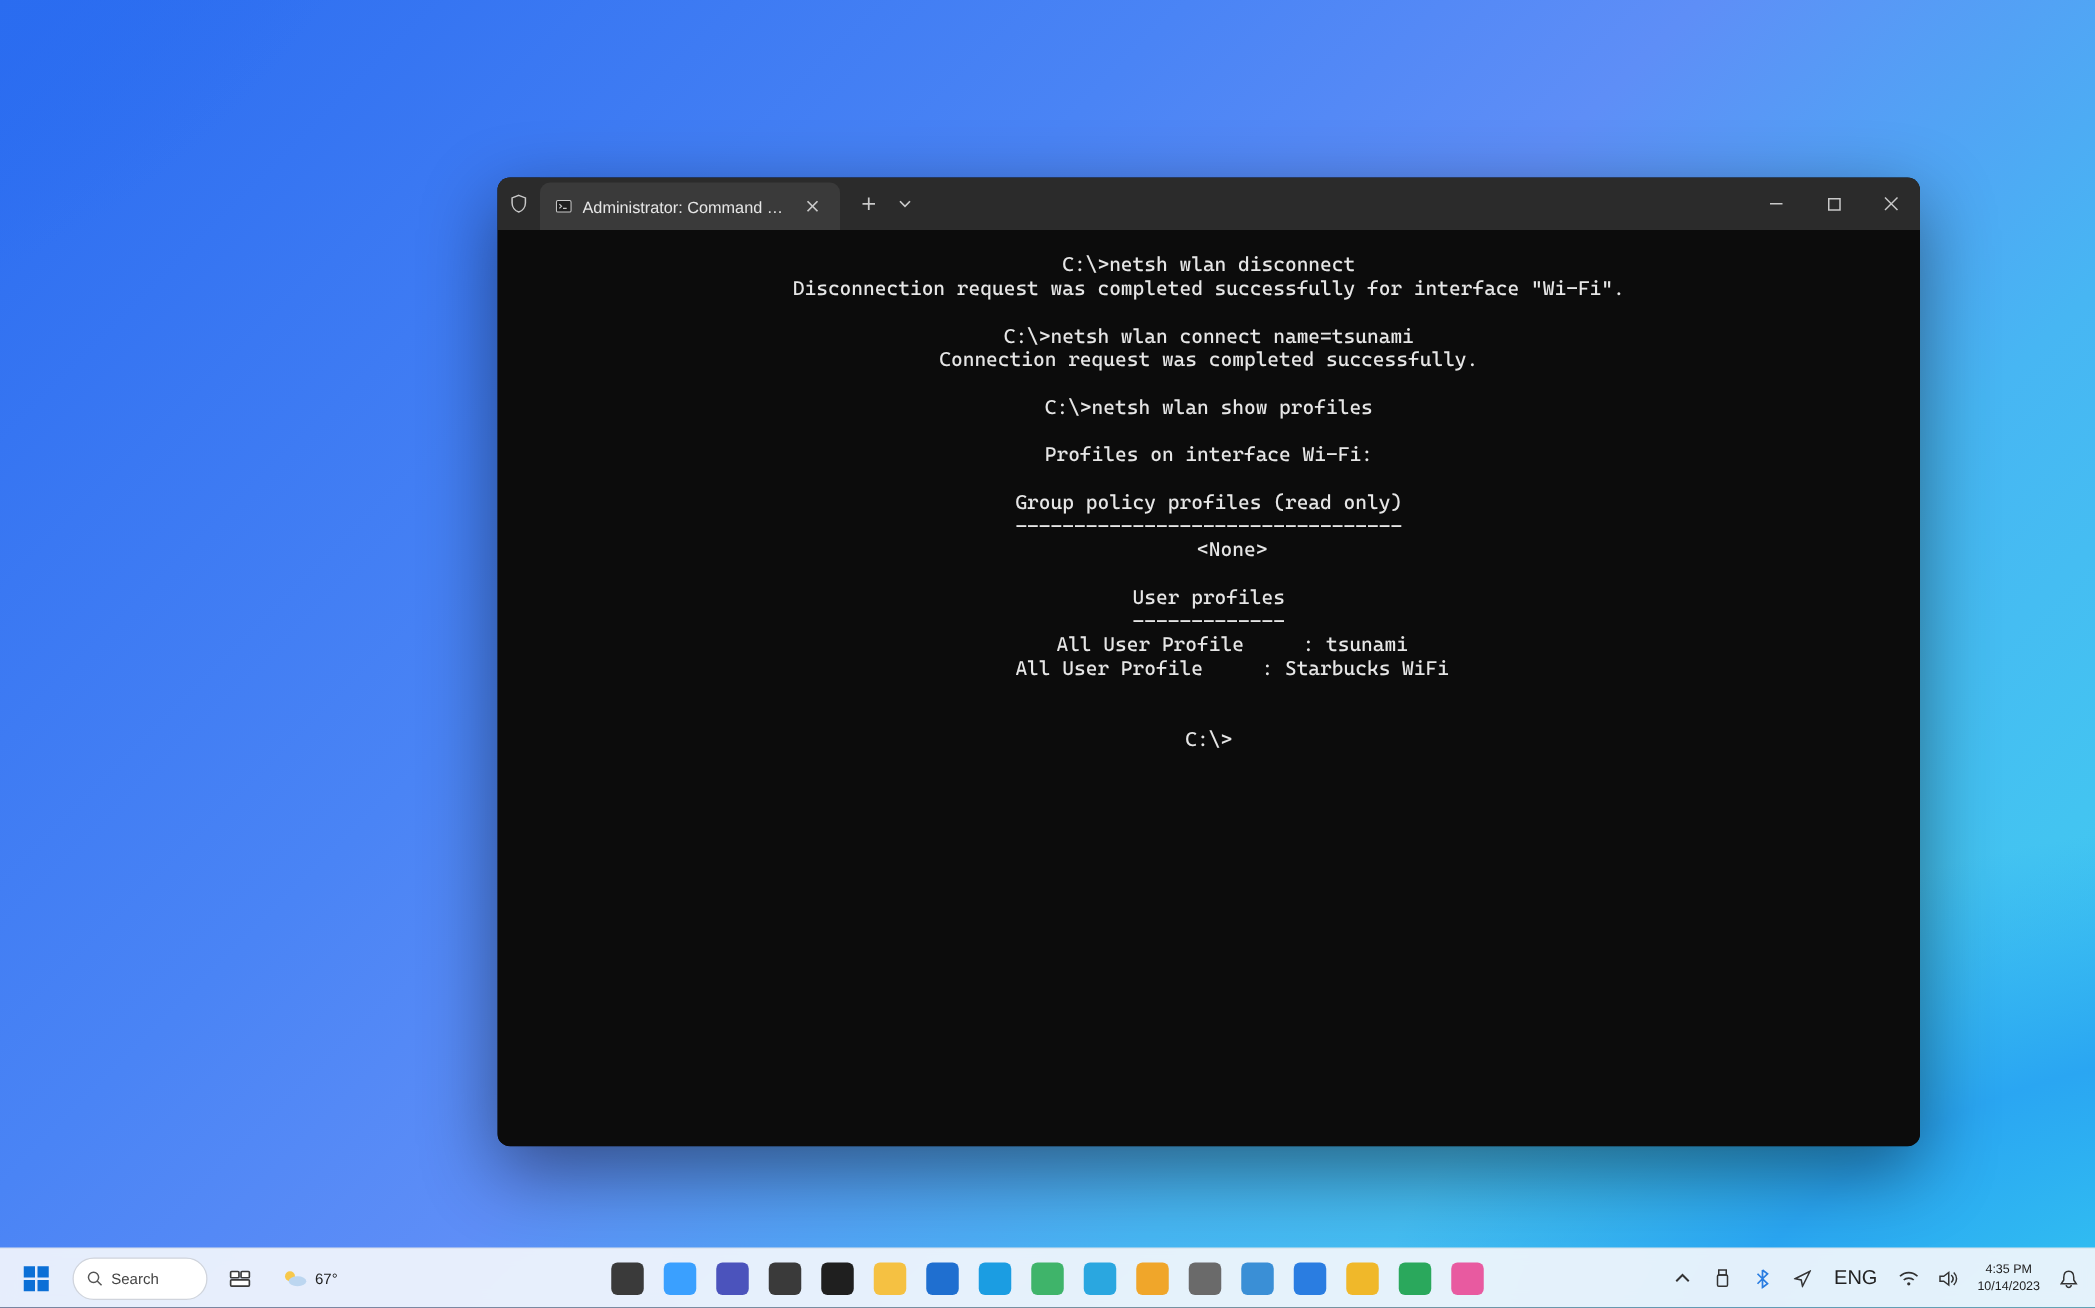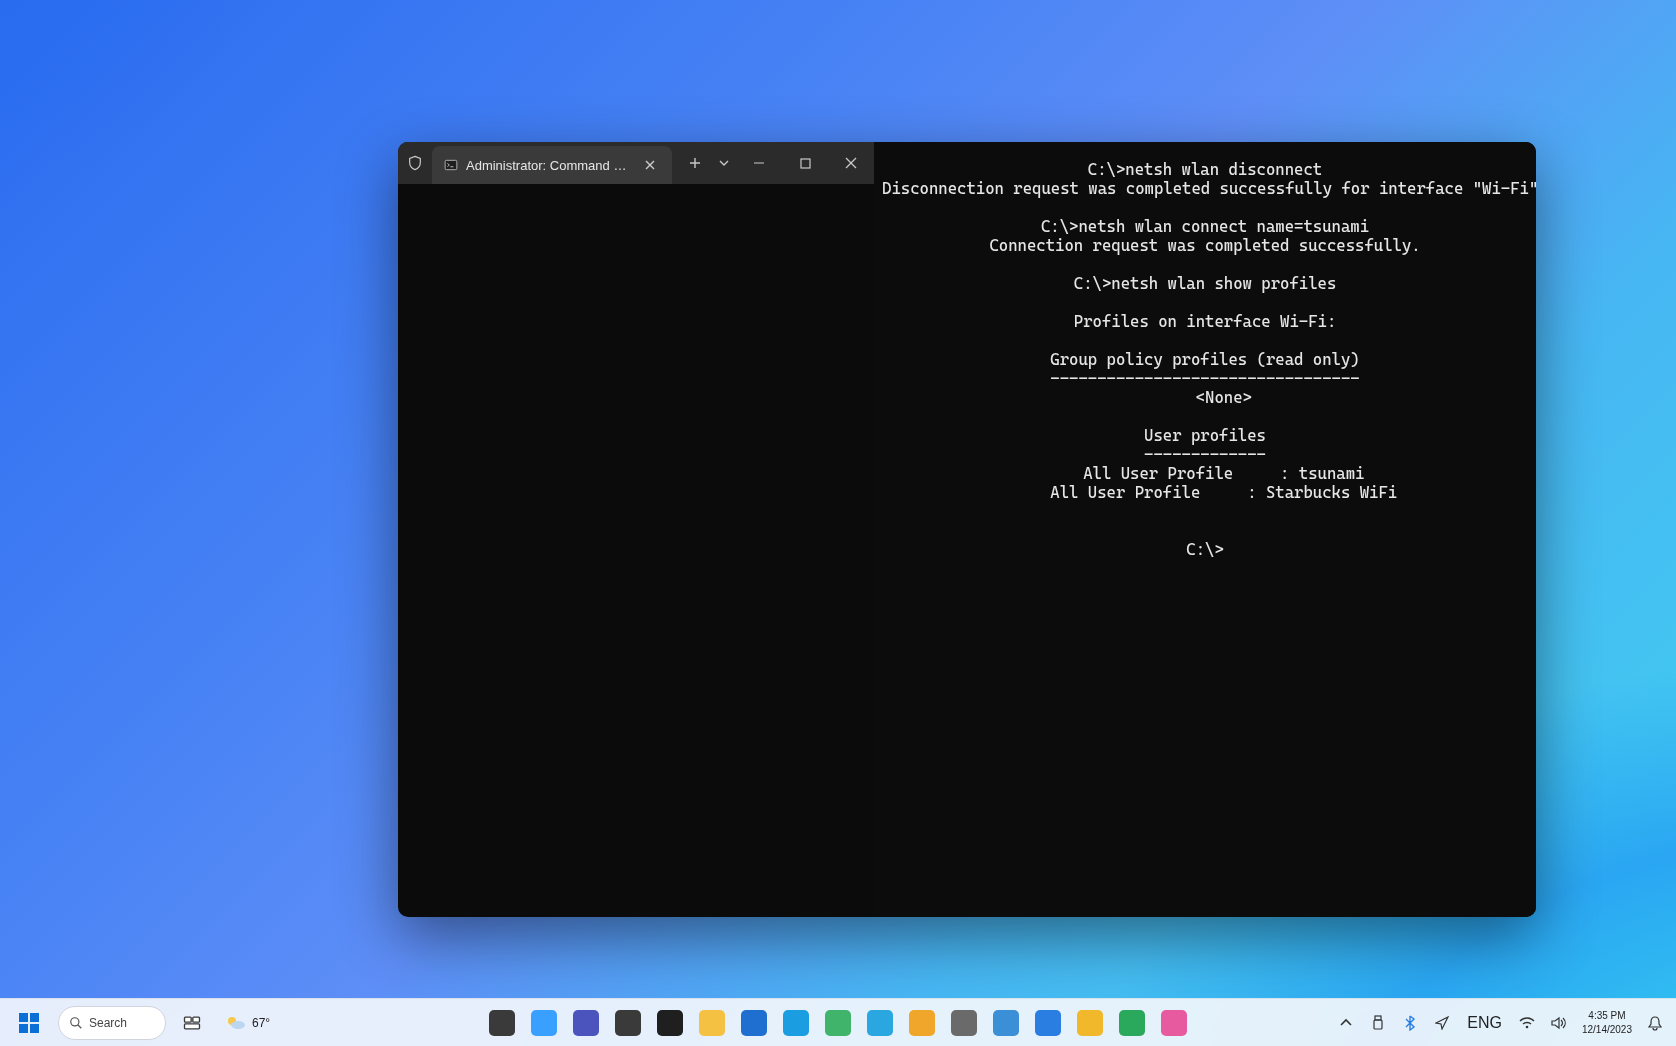--- a/index.html
+++ b/index.html
@@ -18,20 +18,21 @@
   
   .terminal-window {
     position: absolute;
     left: 398px; top: 142px;
     width: 1138px; height: 775px;
     background: #0b0b0b;
     border-radius: 10px;
     box-shadow: 0 20px 60px rgba(0,0,0,0.45);
     overflow: hidden;
     display: flex;
+    flex-direction: column;
   }
   .titlebar {
     height: 42px;
     background: #2b2b2b;
     display: flex;
     align-items: stretch;
     color: #e6e6e6;
     font-size: 13px;
     user-select: none;
   }
@@ -369,21 +370,21 @@
       </div>
       <div class="sys-icon">
         <svg width="16" height="14" viewBox="0 0 16 14">
           <path d="M1 5 H4 L8 2 V12 L4 9 H1 Z" stroke="#333" stroke-width="1.2" fill="none"></path>
           <path d="M10 4 C12 6 12 8 10 10" stroke="#333" stroke-width="1.2" fill="none"></path>
           <path d="M12 2 C15 5 15 9 12 12" stroke="#333" stroke-width="1.2" fill="none"></path>
         </svg>
       </div>
       <div class="clock">
         <div>4:35 PM</div>
-        <div>12/14/2023</div>
+        <div>10/14/2023</div>
       </div>
       <div class="notif">
         <svg width="16" height="16" viewBox="0 0 16 16">
           <path d="M8 2 C5 2 4 4 4 7 V9 L2 12 H14 L12 9 V7 C12 4 11 2 8 2 Z" stroke="#333" stroke-width="1.2" fill="none"></path>
           <path d="M6 13 C6 14 7 15 8 15 C9 15 10 14 10 13" stroke="#333" stroke-width="1.2" fill="none"></path>
         </svg>
       </div>
     </div>
   </div>
 

